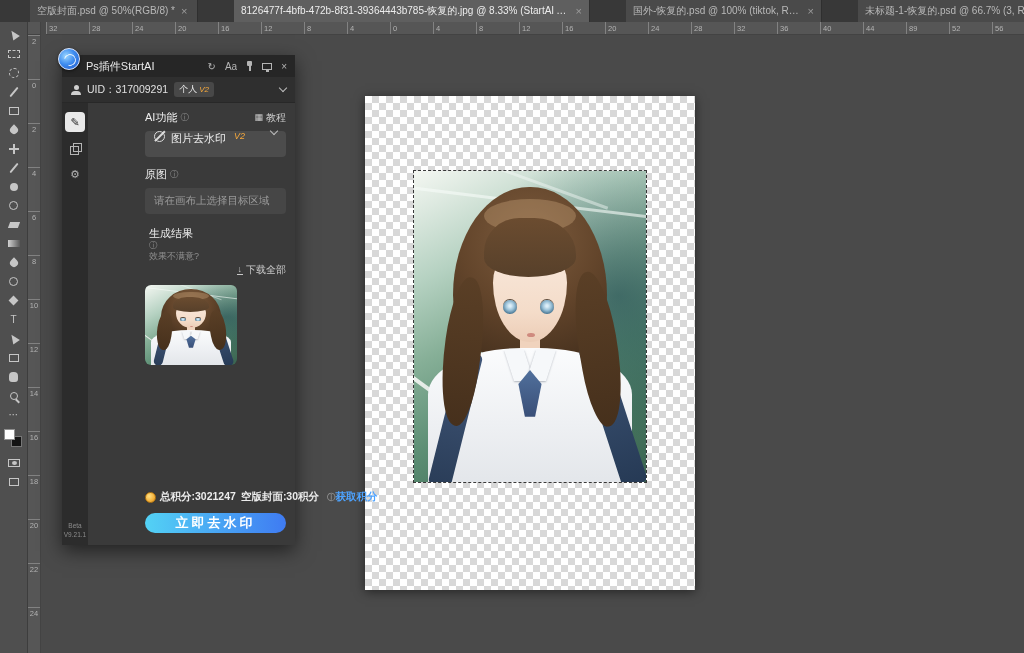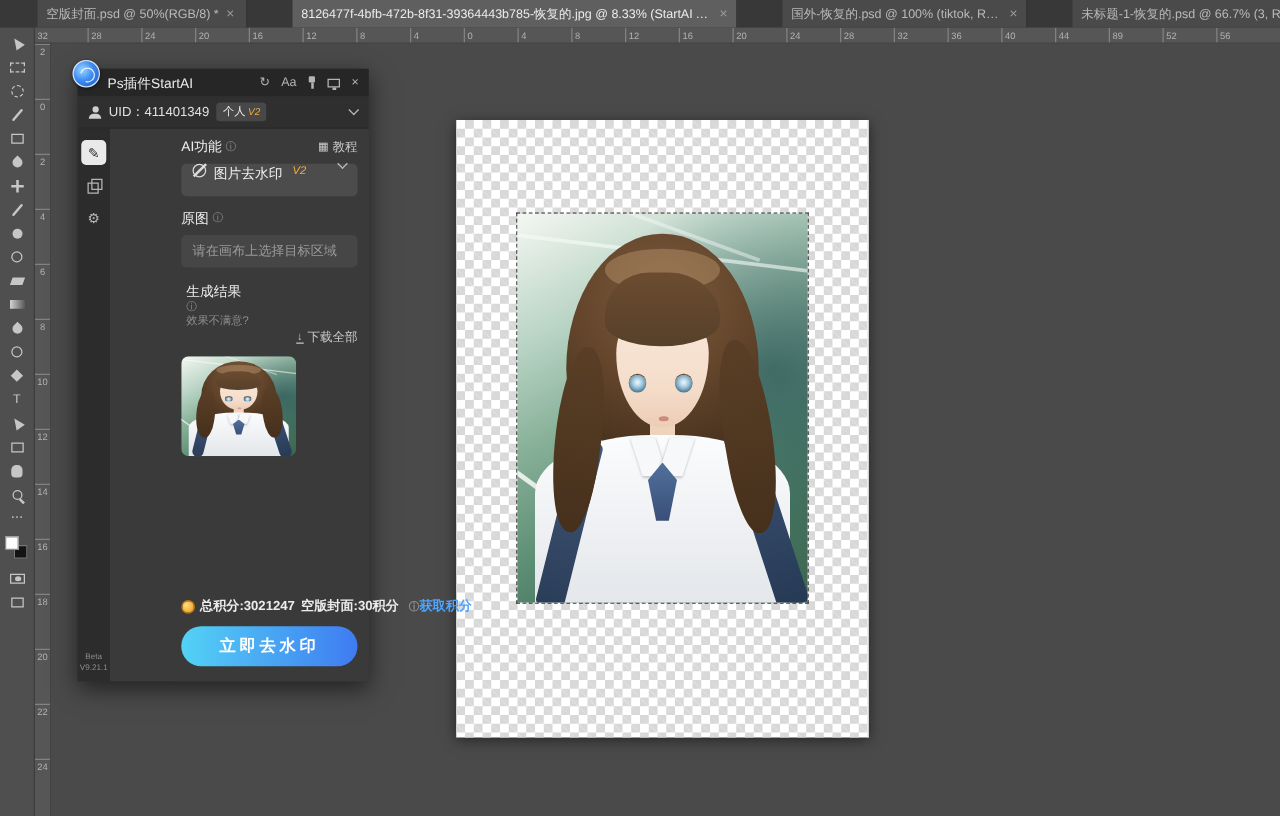--- a/index.html
+++ b/index.html
@@ -14,21 +14,21 @@
   .tab .tab-label{overflow:hidden;text-overflow:ellipsis;}
   .tab.active{background:#5f5f5f;color:#ececec;}
   .tab:nth-child(1){width:168px;}
   .tab:nth-child(2){width:356px;}
   .tab:nth-child(3){width:196px;}
   .tab:nth-child(4){width:206px;}
   .tab-close{color:#9c9c9c;font-size:11px;line-height:1;flex:none;}
 
   
   .ruler-corner{position:absolute;left:28px;top:22px;width:13px;height:13px;background:#565656;border-right:1px solid #434343;border-bottom:1px solid #434343;z-index:2;}
-  .ruler-h{position:absolute;left:27px;top:22px;right:0;height:13px;background:#565656;border-bottom:1px solid #434343;display:flex;overflow:hidden;z-index:2;}
+  .ruler-h{position:absolute;left:46px;top:22px;right:0;height:13px;background:#565656;border-bottom:1px solid #434343;display:flex;overflow:hidden;z-index:2;}
   .htick{flex:none;width:43px;border-left:1px solid #828282;color:#b3b3b3;font-size:7.5px;line-height:14px;padding-left:2px;}
   .ruler-v{position:absolute;left:28px;top:35px;bottom:0;width:13px;background:#565656;border-right:1px solid #434343;overflow:hidden;z-index:2;}
   .vtick{height:44px;border-top:1px solid #828282;color:#b3b3b3;font-size:7.5px;text-align:center;padding-top:1px;}
 
   
   .toolbar{position:absolute;left:0;top:22px;bottom:0;width:28px;background:#4f4f4f;border-right:1px solid #3d3d3d;
            display:flex;flex-direction:column;align-items:center;padding-top:3px;z-index:3;}
   .tools-top,.tools-bottom{display:flex;flex-direction:column;align-items:center;}
   .tool{height:19px;width:28px;display:flex;align-items:center;justify-content:center;flex:none;color:#c6c6c6;}
   .ico{display:block;position:relative;color:#c6c6c6;}
@@ -145,21 +145,21 @@
   .result-row{margin-top:12px;align-items:baseline;flex-direction:column;}
   .hint{color:#8f8f8f;font-size:9px;margin-left:4px;}
   .dlico{display:inline-block;font-size:9px;line-height:9px;border-bottom:1px solid #c8c8c8;padding:0 1px;color:#c8c8c8;}
   .thumb{margin-top:8px;width:92px;height:80px;border-radius:6px;overflow:hidden;position:relative;background:#27352f;flex:none;}
   .panel-footer{padding:0 9px 12px;font-weight:bold;}
   .points-row{display:flex;align-items:center;font-size:10.5px;height:24px;color:#ececec;white-space:nowrap;}
   .coin{width:11px;height:11px;border-radius:50%;flex:none;margin-right:4px;border:1px solid #b57714;
         background:radial-gradient(circle at 35% 35%,#ffe084,#f3b23c 60%,#d98f1f 100%);}
   .pt{margin-right:5px;}
   .get-points{margin-left:auto;font-size:10.5px;}
-  .cta{margin-top:4px;height:32px;border-radius:16px;display:flex;align-items:center;justify-content:center;
+  .cta{margin-top:4px;height:20px;border-radius:16px;display:flex;align-items:center;justify-content:center;
        font-size:13px;color:#fff;letter-spacing:3px;}
 </style>
 </head>
 <body>
 
 <div class="screen">
 
   <div class="tabbar">
       <div class="tabs" style="display:flex;align-items:stretch;gap:36px;">
         <div class="tab">
@@ -337,21 +337,21 @@
         <span>↻</span>
         <span>Aa</span>
         <span class="pin"></span>
         <span class="cam"></span>
         <span>×</span>
       </span>
     </div>
 
     <div class="uid-row">
       <span class="person"></span>
-      <span class="uid-text">UID：411401349</span>
+      <span class="uid-text">UID：317009291</span>
       <span class="badge">
         <span>个人</span>
         <span class="v">V2</span>
       </span>
       <span class="chev"></span>
     </div>
 
     <div class="panel-body">
       <div class="strip">
         <span class="strip-item active">

